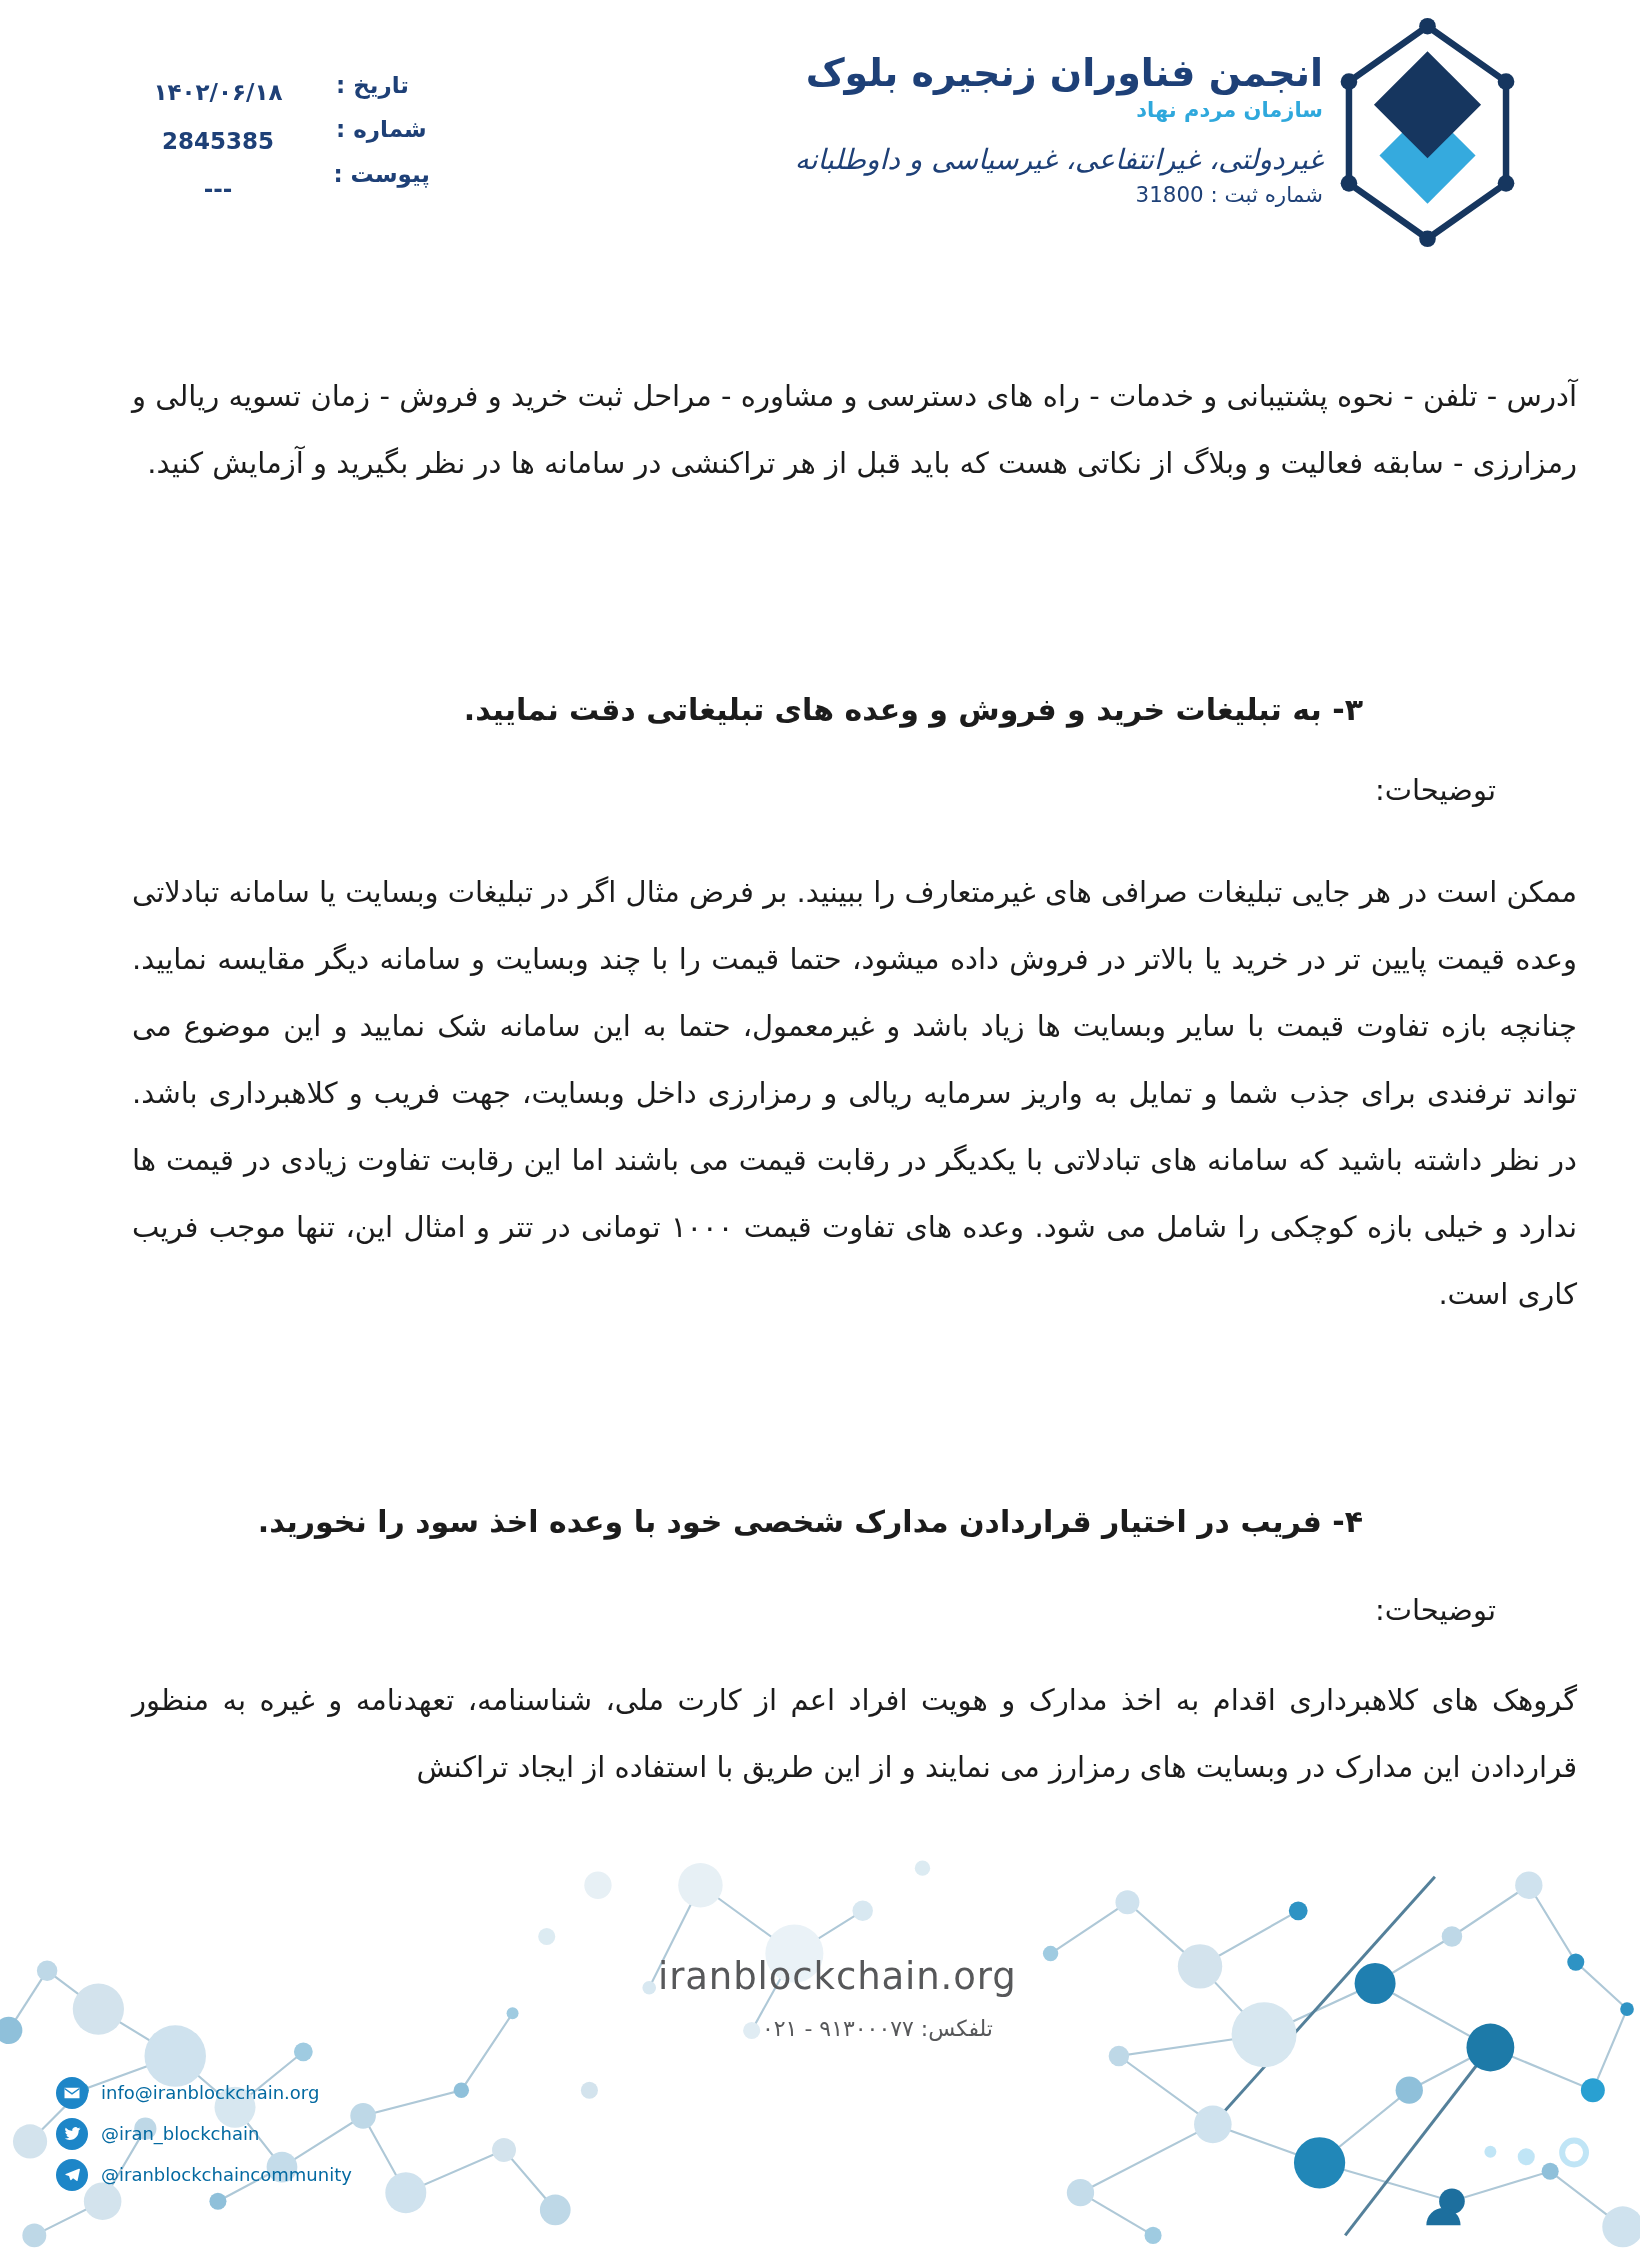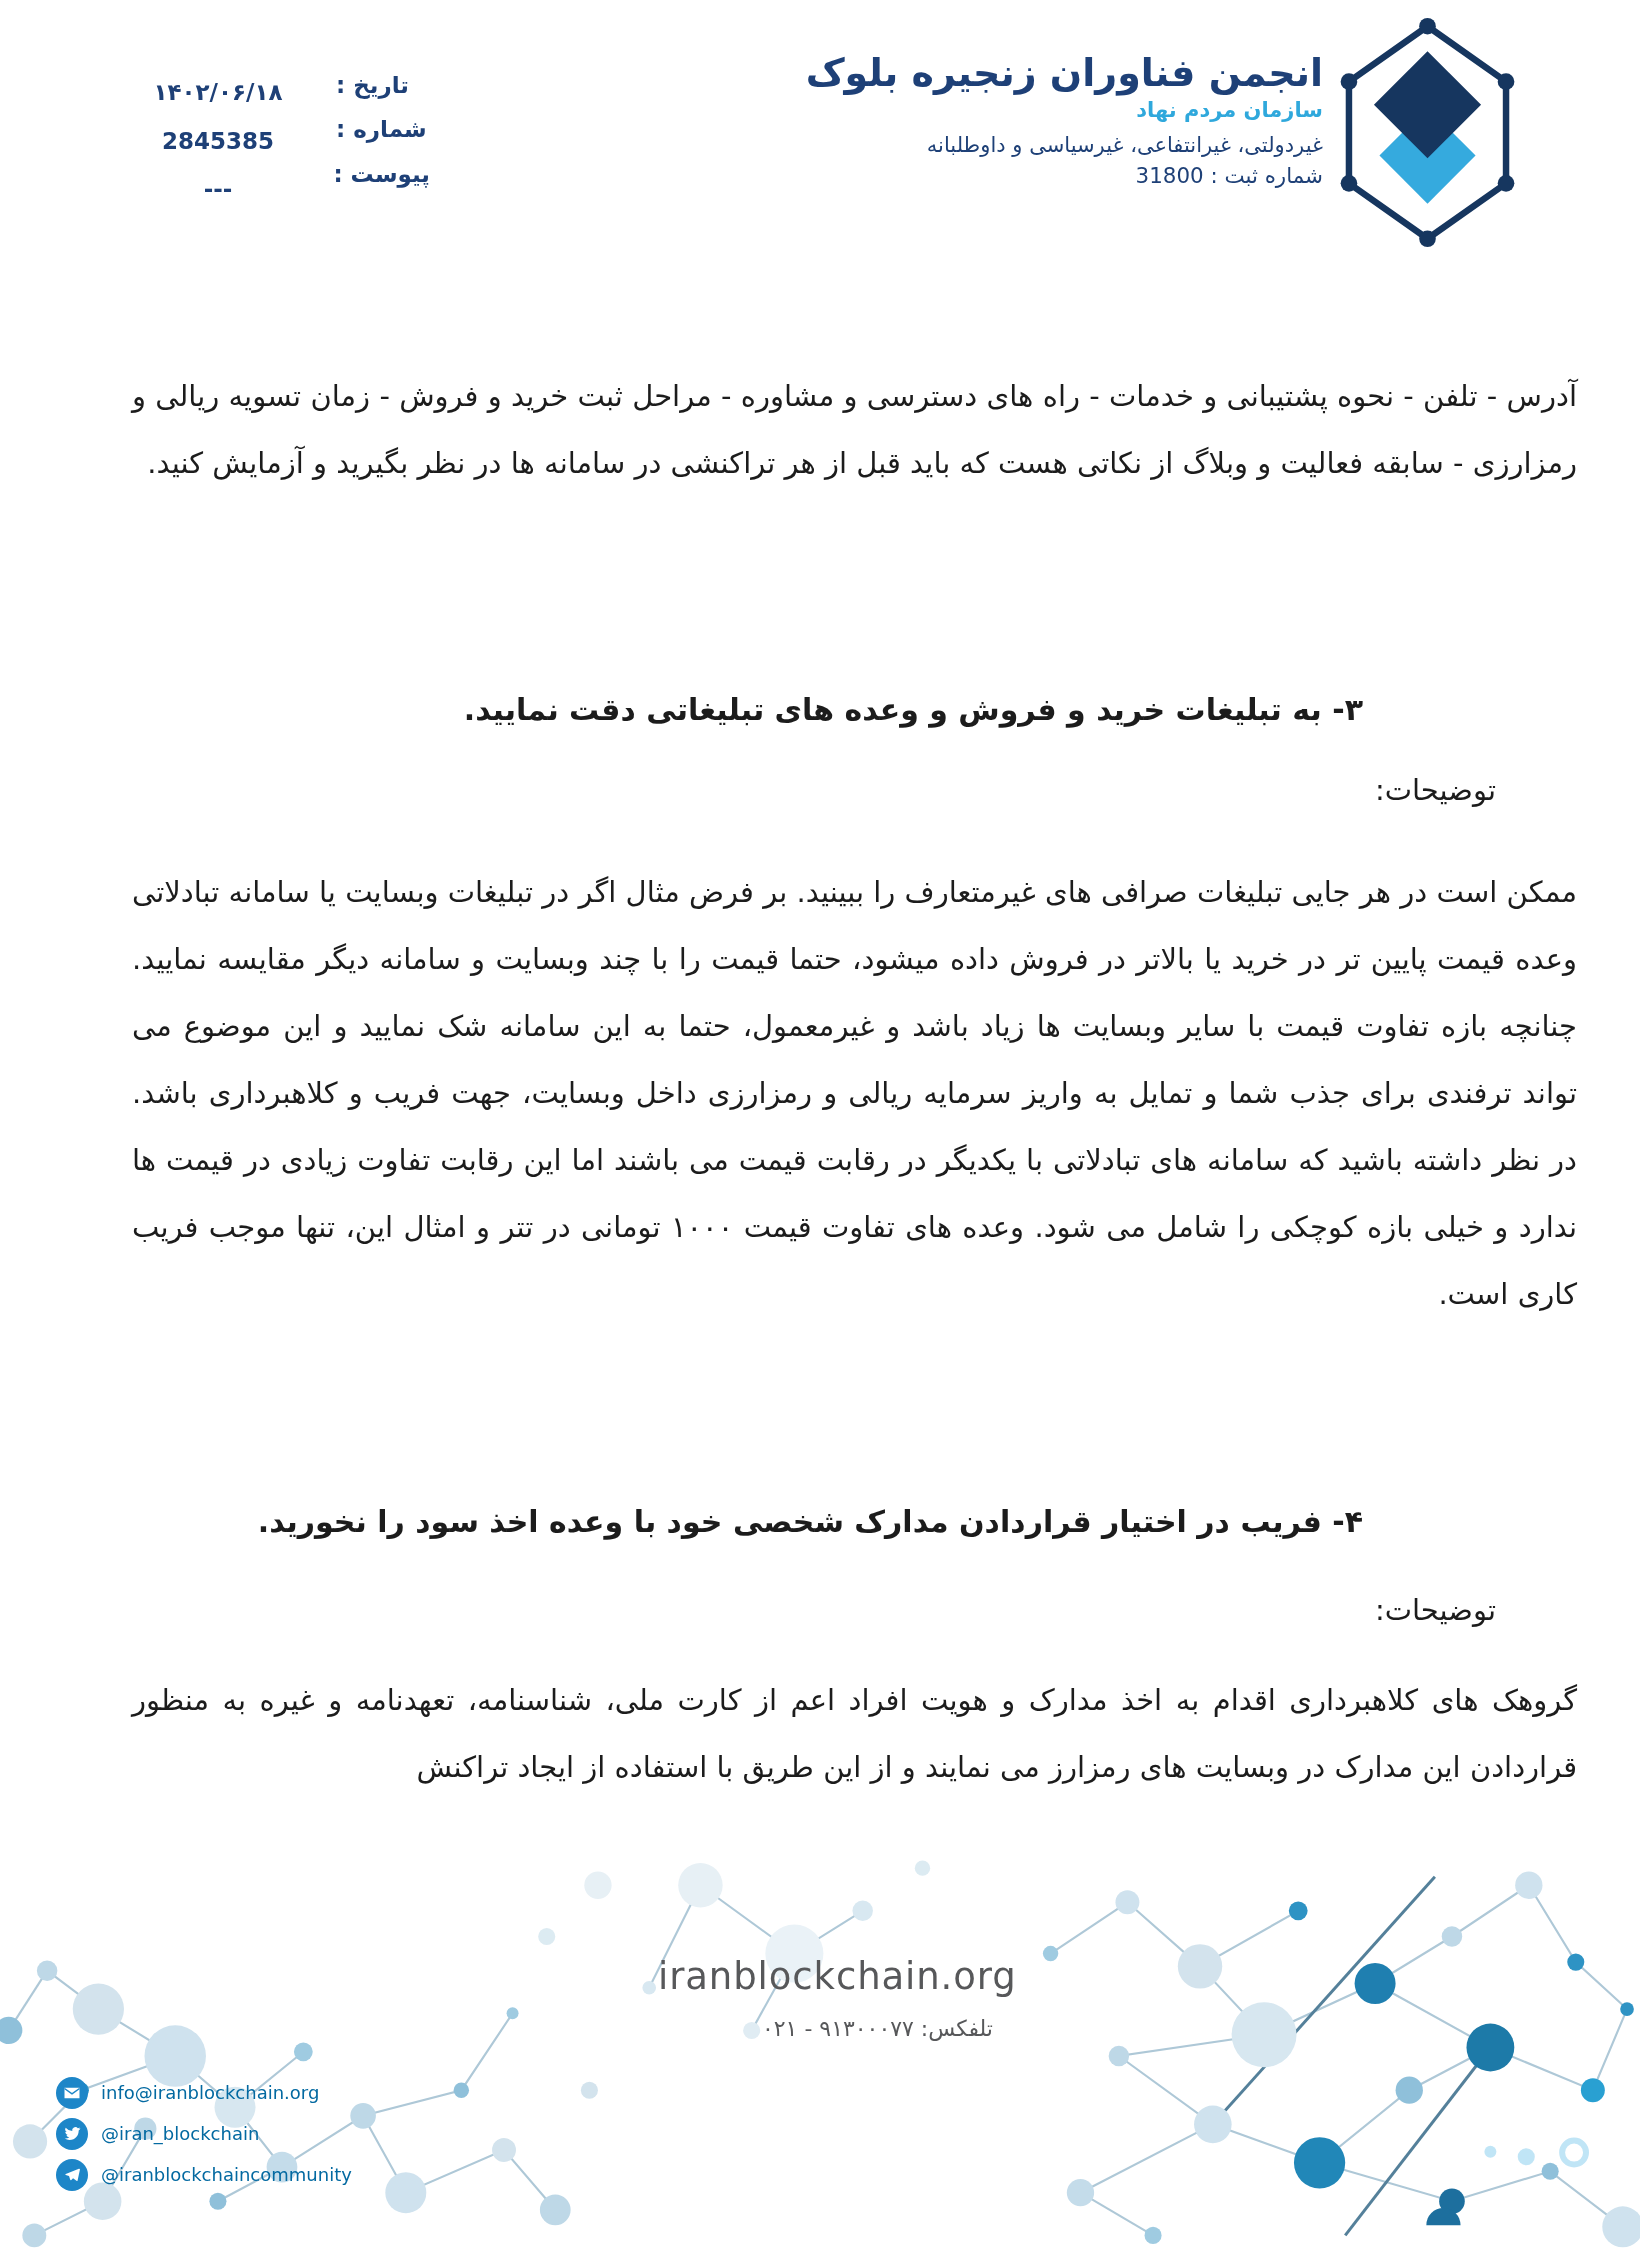--- a/index.html
+++ b/index.html
@@ -10,21 +10,21 @@
   
   .meta-label{position:absolute;left:336px;width:94px;text-align:left;
     font-size:23px;font-weight:bold;color:#1e4077;white-space:nowrap;}
   .meta-value{position:absolute;left:139px;width:158px;text-align:center;
     font-size:23px;font-weight:bold;color:#1e4077;white-space:nowrap;}
   
   .logo{position:absolute;left:1335px;top:17px;width:185px;height:231px;}
   .org{position:absolute;left:769px;top:50px;width:554px;text-align:right;}
   .org-name{font-size:38px;font-weight:bold;color:#1e4077;line-height:1.25;}
   .org-type{font-size:21px;font-weight:bold;color:#2fa8dc;margin-top:0;}
-  .org-desc{font-size:21px;color:#1e4077;margin-top:11px;}
+  .org-desc{font-size:28px;color:#1e4077;margin-top:21px;font-style:italic;}
   .org-reg{font-size:21.4px;color:#1e4077;margin-top:6px;}
   
   .para{position:absolute;left:132px;width:1445px;font-size:29px;line-height:67px;
     color:#1c1c1c;text-align:justify;}
   .p-intro{top:363px;}
   .h-sec{position:absolute;right:277px;font-size:30px;line-height:67px;
     font-weight:bold;color:#1c1c1c;white-space:nowrap;}
   .h3{top:676px;}
   .h4{top:1488px;}
   .lbl{position:absolute;right:144px;font-size:29px;line-height:67px;color:#1c1c1c;}

